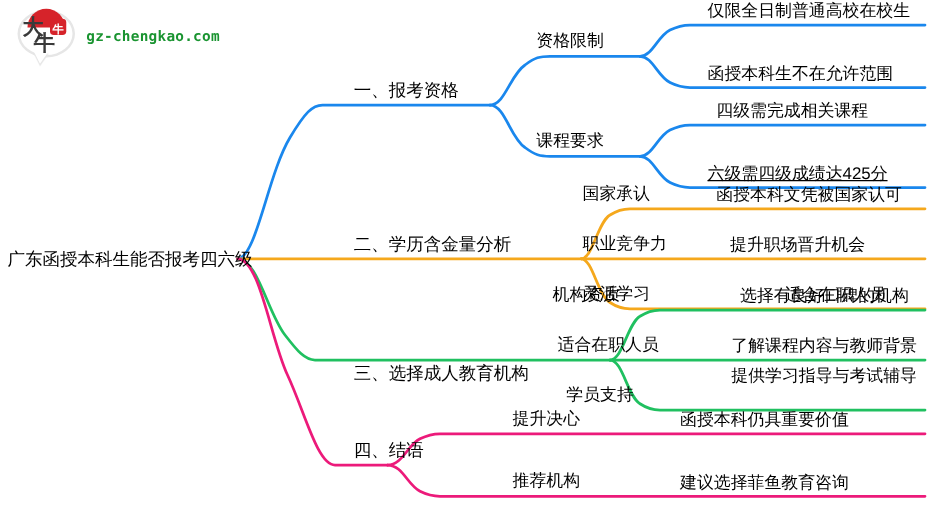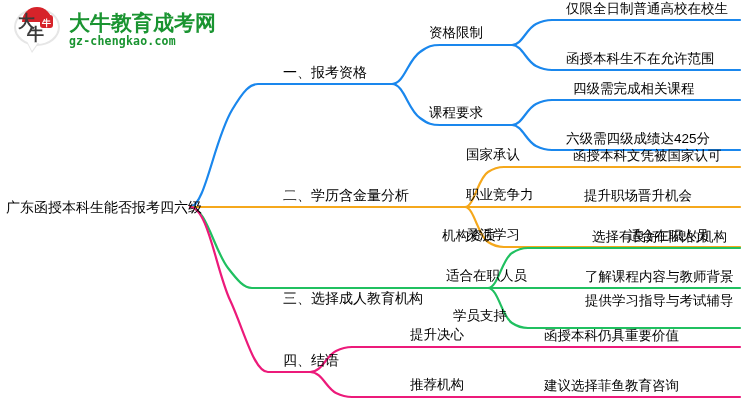--- a/index.html
+++ b/index.html
@@ -107,21 +107,20 @@
     <div class="bubble-tail"></div>
     <div class="red-arc"></div>
     <div class="mark-text">
       <span class="t1">大</span>
       <span class="t2">牛</span>
     </div>
     <div class="red-dot"></div>
     <div class="dot-in">牛</div>
   </div>
   <div class="logo-words">
-    <div class="logo-cn">大牛教育成考网</div>
     <div class="logo-en">gz-chengkao.com</div>
   </div>
 </div>
 
 <div class="node root" style="left:6px;top:199px;">广东函授本科生能否报考四六级</div>
 
 <div class="node lvl1" style="left:283px;top:64px;">一、报考资格</div>
 <div class="node lvl1" style="left:283px;top:187px;">二、学历含金量分析</div>
 <div class="node lvl1" style="left:283px;top:268px;margin-top:22px;">三、选择成人教育机构</div>
 <div class="node lvl1" style="left:283px;top:352px;">四、结语</div>
@@ -136,21 +135,21 @@
 <div class="node lvl2" style="left:442px;top:228px;">机构资质</div>
 <div class="node lvl2" style="left:446px;top:268px;">适合在职人员</div>
 <div class="node lvl2" style="left:453px;top:308px;">学员支持</div>
 
 <div class="node lvl2" style="left:410px;top:327px;">提升决心</div>
 <div class="node lvl2" style="left:410px;top:377px;">推荐机构</div>
 
 <div class="node lvl3" style="left:566px;top:1px;">仅限全日制普通高校在校生</div>
 <div class="node lvl3" style="left:566px;top:51px;">函授本科生不在允许范围</div>
 <div class="node lvl3" style="left:573px;top:81px;">四级需完成相关课程</div>
-<div class="node lvl3" style="left:566px;top:131px;">六级需四级成绩达425分</div>
+<div class="node lvl3" style="left:566px;top:131px;text-decoration:underline;">六级需四级成绩达425分</div>
 
 <div class="node lvl3" style="left:573px;top:148px;">函授本科文凭被国家认可</div>
 <div class="node lvl3" style="left:584px;top:188px;">提升职场晋升机会</div>
 <div class="node lvl3" style="left:580px;top:228px;margin-left:48px;">适合在职人员</div>
 
 <div class="node lvl3" style="left:592px;top:229px;">选择有良好口碑的机构</div>
 <div class="node lvl3" style="left:585px;top:269px;">了解课程内容与教师背景</div>
 <div class="node lvl3" style="left:585px;top:293px;">提供学习指导与考试辅导</div>
 
 <div class="node lvl3" style="left:544px;top:328px;">函授本科仍具重要价值</div>

